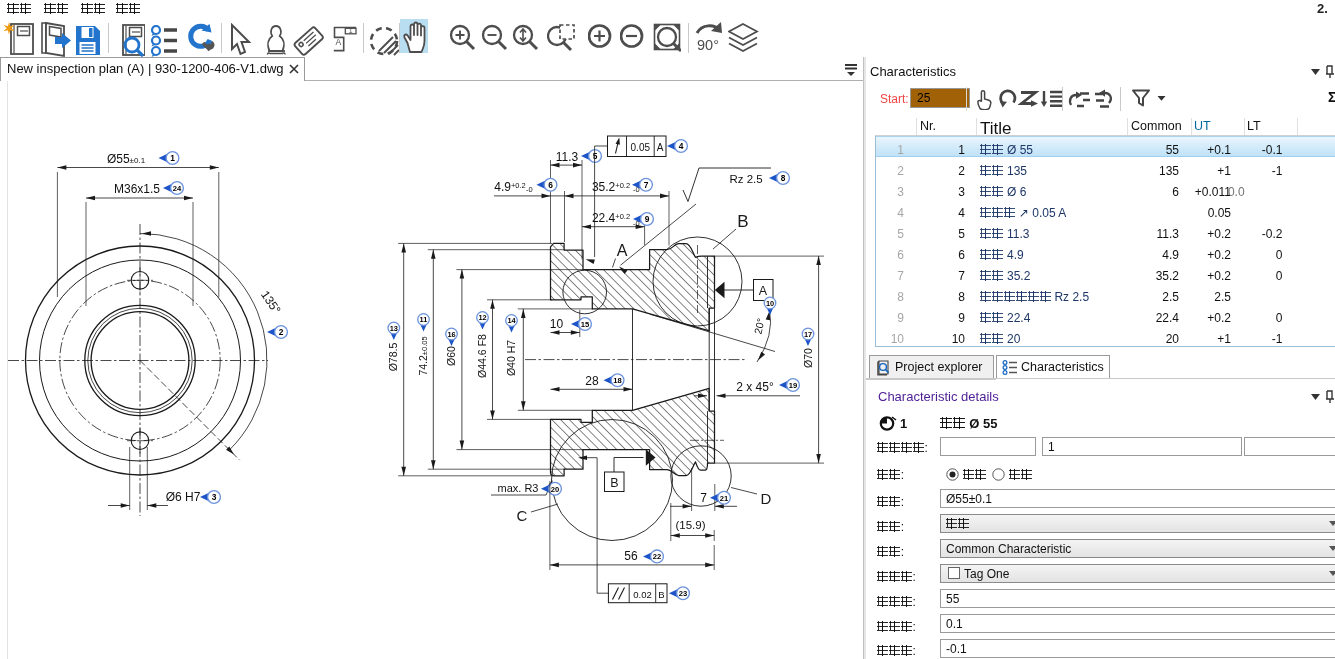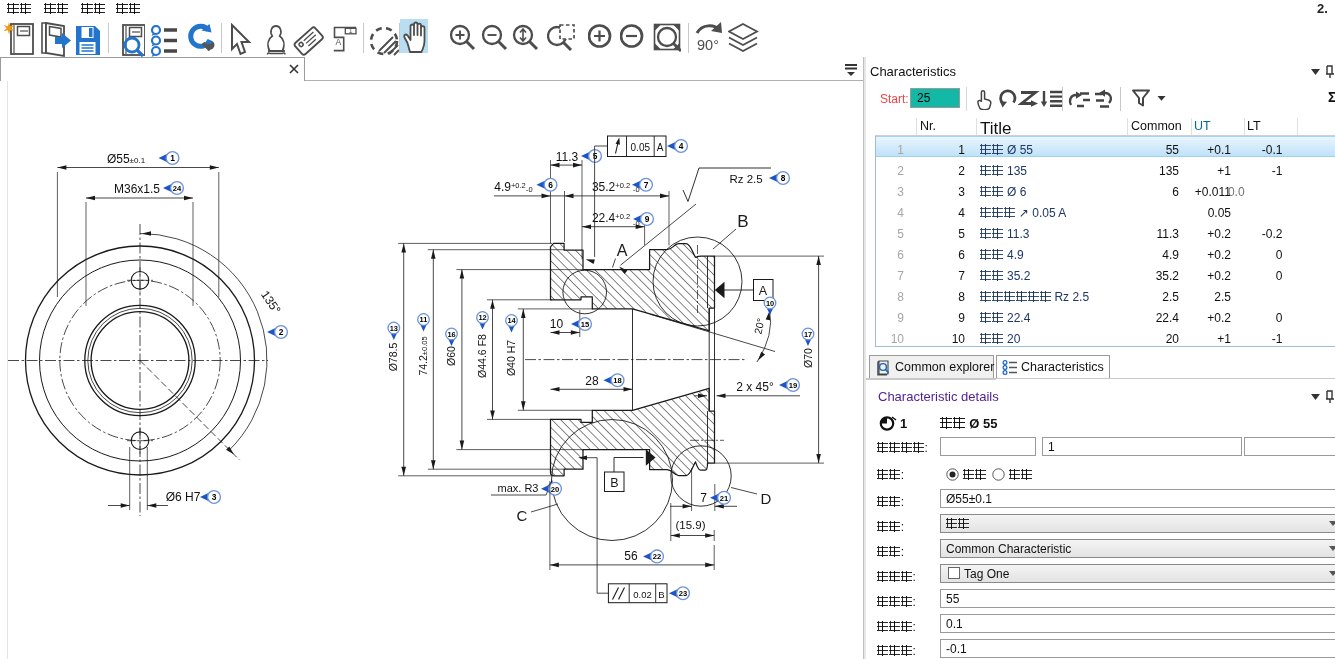--- a/index.html
+++ b/index.html
@@ -152,20 +152,21 @@
       <path d="M27 2 L28 13 L17 11 Z" fill="#4d4d4d"></path>
       <text x="3" y="30" font-size="14.5" fill="#4d4d4d" font-family="Liberation Sans, sans-serif">90°</text>
     </svg>
     <svg class="abs" style="left:728px;top:5px" width="31" height="34" viewBox="0 0 31 34">
       <path d="M15 1 L29 8.5 L15 16 L1 8.5 Z" fill="none" stroke="#4d4d4d" stroke-width="1.8"></path>
       <path d="M1 14.5 L15 22 L29 14.5 M1 20.5 L15 28 L29 20.5" fill="none" stroke="#4d4d4d" stroke-width="1.8"></path>
     </svg>
   </div>
 <div class="abs" style="left:0;top:57px;width:863px;height:24px;background:#fff">
     <div class="abs" style="left:0;top:0;width:305px;height:24px;background:#fff;border:1px solid #9b9b9b;border-bottom:none"></div>
+    <span class="abs" style="left:7px;top:4px;font-size:13px;color:#111">New inspection plan (A) | 930-1200-406-V1.dwg</span>
     <svg class="abs" style="left:288px;top:6px" width="12" height="12">
       <path d="M2 2 L10 10 M10 2 L2 10" stroke="#333" stroke-width="1.6"></path>
     </svg>
     <div class="abs" style="left:305px;top:23px;width:558px;height:1px;background:#b0b0b0"></div>
     <svg class="abs" style="left:843px;top:7px" width="16" height="12">
       <path d="M2 1 H14 M2 4.5 H14" stroke="#333" stroke-width="1.8"></path>
       <path d="M4 8 L12 8 L8 12 Z" fill="#333"></path>
     </svg>
   </div>
 <div class="abs" style="left:0;top:81px;width:863px;height:578px;background:#fff"></div>
@@ -494,21 +495,21 @@
     <span class="abs" style="left:4px;top:4px;font-size:13px;color:#111">Characteristics</span>
     <svg class="abs" style="left:444px;top:8px" width="12" height="8">
       <path d="M1 1 L10 1 L5.5 7 Z" fill="#333"></path>
     </svg>
     <svg class="abs" style="left:458px;top:4px" width="12" height="14">
       <path d="M2 10 H10 M6 10 V14 M3 2 H8 L8 10 M3 2 L3 10" stroke="#333" stroke-width="1.4" fill="none"></path>
     </svg>
   </div>
 <div class="abs" style="left:866px;top:84px;width:469px;height:31px;background:#fff">
     <span class="abs" style="left:14px;top:8px;font-size:12px;color:#ef4444">Start:</span>
-    <div class="abs" style="left:44px;top:4px;width:50px;height:20px;border:1px solid #999;background:#14b8a6">
+    <div class="abs" style="left:44px;top:4px;width:60px;height:20px;border:1px solid #999;background:#a16207">
       <span style="position:absolute;left:6px;top:2px;font-size:12px">25</span>
     </div>
     <div class="abs" style="left:100px;top:3px;width:1px;height:24px;background:#d8d8d8"></div>
     <svg class="abs" style="left:108px;top:4px" width="18" height="22" viewBox="0 0 18 22">
       <path d="M6 20.5 C4 16.5 3.2 14.5 4.2 13 C5.2 12 6.8 12.3 7.4 13.8 L7.4 4.2 C7.4 2.2 10.6 2.2 10.6 4.2 L10.6 11 L15 12.2 C16.6 12.7 17.1 13.7 16.7 15.7 L15.8 19 C15.2 21.2 13.2 21.8 11 21.8 C8.5 21.8 7 21.8 6 20.5 Z" fill="#fff" stroke="#444" stroke-width="1.5"></path>
     </svg>
     <svg class="abs" style="left:132px;top:4px" width="20" height="22" viewBox="0 0 20 22">
       <path d="M5 15.5 A 7.2 7.2 0 1 1 15.5 14.5" fill="none" stroke="#444" stroke-width="2.8"></path>
       <path d="M1.8 13.2 L9 13.8 L4.6 19.4 Z" fill="#444"></path>
     </svg>
@@ -616,21 +617,21 @@
 <span class="abs" style="left:1140px;top:332px;width:91px;text-align:right;font-size:12px;color:#111">+1</span>
 <span class="abs" style="left:1190px;top:332px;width:92.5px;text-align:right;font-size:12px;color:#111">-1</span>
 <div class="abs" style="left:866px;top:347px;width:469px;height:8px;background:#fff"></div>
 <div class="abs" style="left:869px;top:355px;width:125px;height:24px;background:#f0f0f0;border:1px solid #9b9b9b"></div>
 <div class="abs" style="left:996px;top:355px;width:114px;height:24px;background:#fff;border:1px solid #9b9b9b;border-bottom:1px solid #fff"></div>
 <svg class="abs" style="left:875px;top:359px" width="17" height="17" viewBox="0 0 17 17">
     <path d="M4 2 L13 2 L13 15 L4 15 Z M4 2 L2.8 3.2 L2.8 16 L12 16" fill="none" stroke="#444" stroke-width="1.1"></path>
     <circle cx="8" cy="8" r="3.4" fill="none" stroke="#1565c0" stroke-width="1.4"></circle>
     <line x1="10.4" y1="10.4" x2="13.6" y2="13.8" stroke="#1565c0" stroke-width="1.6"></line>
   </svg>
-<span class="abs" style="left:895px;top:360px;font-size:12.5px;color:#111">Common explorer</span>
+<span class="abs" style="left:895px;top:360px;font-size:12.5px;color:#111">Project explorer</span>
 <svg class="abs" style="left:1002px;top:359px" width="16" height="17" viewBox="0 0 16 17">
     <circle cx="3" cy="3.5" r="1.9" fill="none" stroke="#1565c0" stroke-width="1.2"></circle>
     <circle cx="3" cy="8.5" r="1.9" fill="none" stroke="#1565c0" stroke-width="1.2"></circle>
     <circle cx="3" cy="13.5" r="1.9" fill="none" stroke="#1565c0" stroke-width="1.2"></circle>
     <path d="M7 3.5 H15 M7 8.5 H15 M7 13.5 H15" stroke="#555" stroke-width="1.5"></path>
   </svg>
 <span class="abs" style="left:1021px;top:360px;font-size:12.5px;color:#111">Characteristics</span>
 <div class="abs" style="left:866px;top:378px;width:469px;height:1px;background:#c8c8c8"></div>
 <div class="abs" style="left:866px;top:379px;width:130px;height:1px;background:#c8c8c8"></div>
 <div class="abs" style="left:866px;top:385px;width:469px;height:23px;background:#fff">

